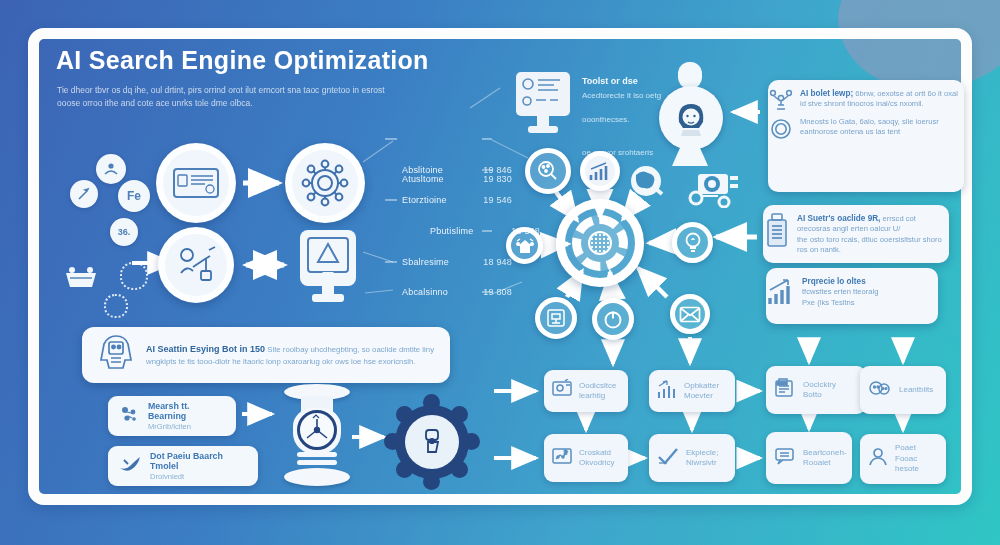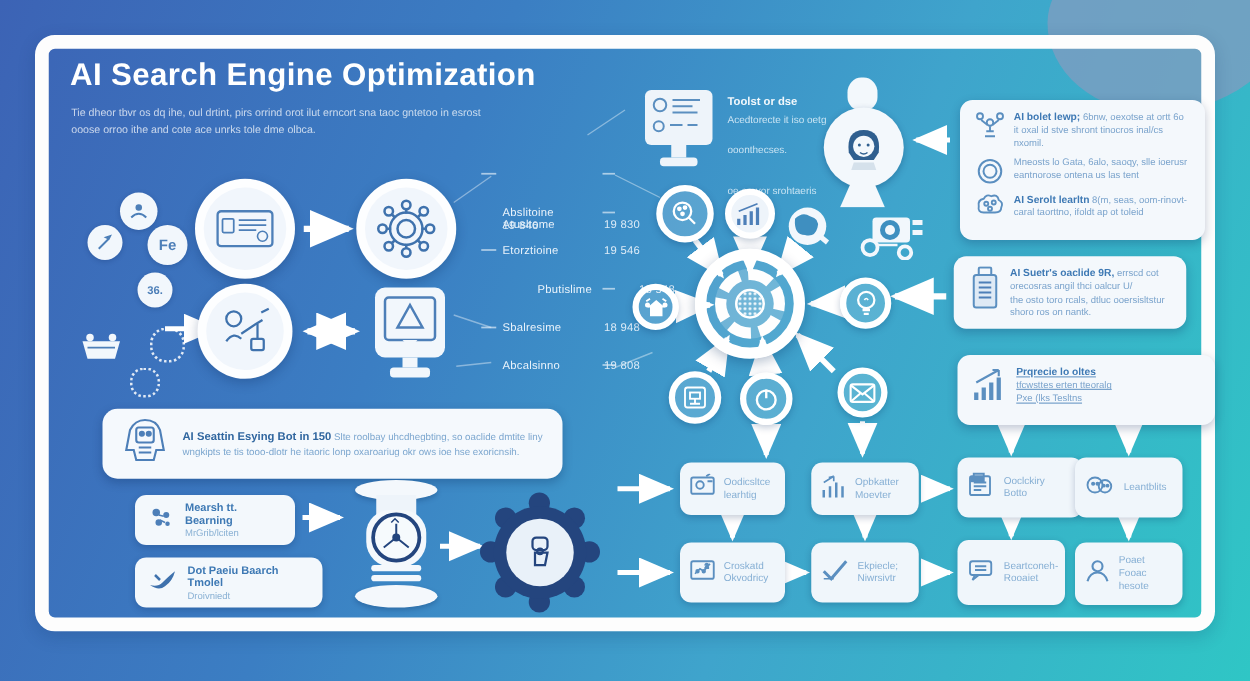--- a/index.html
+++ b/index.html
@@ -22,21 +22,21 @@
     display:flex;align-items:center;justify-content:center;box-shadow:0 3px 9px rgba(10,40,90,.28);box-sizing:border-box;}
   
   .mrow{position:absolute;left:402px;width:110px;display:flex;justify-content:space-between;
     font-size:9px;color:#eaf3fb;letter-spacing:.2px;}
   .mrow .val{color:#dcebf7;}
   
   .tb-head{position:absolute;left:582px;top:76px;font-size:9px;font-weight:bold;color:#f2f8fc;}
   .tb-line{position:absolute;left:582px;width:110px;font-size:8px;color:rgba(240,248,255,.78);line-height:1.5;}
   
   .panel{position:absolute;background:#f4f8fc;border-radius:10px;box-shadow:0 3px 8px rgba(10,40,90,.25);
-    padding:8px 12px;box-sizing:border-box;color:#7aa3cc;font-size:7.6px;line-height:1.35;}
+    padding:8px 1px;box-sizing:border-box;color:#7aa3cc;font-size:7.6px;line-height:1.35;}
   .panel .h{font-weight:bold;color:#3e79b4;font-size:8.2px;}
   .prow{display:flex;gap:7px;align-items:flex-start;margin-bottom:5px;}
   .prow:last-child{margin-bottom:0;}
   .pic{flex:0 0 24px;display:flex;align-items:center;justify-content:center;}
   
   .sat{position:absolute;border:5px solid #fff;border-radius:50%;background:rgba(255,255,255,.15);
     display:flex;align-items:center;justify-content:center;box-shadow:0 2px 6px rgba(0,40,90,.25);box-sizing:border-box;}
   .hub-outer{position:absolute;left:556px;top:199px;width:88px;height:88px;border:9px solid #fff;border-radius:50%;
     background:rgba(255,255,255,.1);box-sizing:border-box;box-shadow:0 3px 10px rgba(0,40,90,.3);}
   .hub-mandala{position:absolute;left:572px;top:215px;width:56px;height:56px;border:9px dashed #fefefe;border-radius:50%;
@@ -220,21 +220,21 @@
       <path d="M30 44 l6 6 6 -6" fill="#f2f7fc"></path>
       <rect x="30" y="58" width="12" height="8" fill="#f2f7fc"></rect>
       <rect x="20" y="66" width="32" height="8" rx="3" fill="#f2f7fc"></rect>
     </svg>
   </div>
 
   <div class="mrow" style="top:134px;margin-top:40px;">
       <span>Atusltome</span>
       <span class="val">19 830</span>
     </div>
-  <div class="mrow" style="top:165px;flex-direction:column;">
+  <div class="mrow" style="top:165px;">
       <span>Abslitoine</span>
       <span class="val">19 846</span>
     </div>
   <div class="mrow" style="top:195px;">
       <span>Etorztioine</span>
       <span class="val">19 546</span>
     </div>
   <div class="mrow" style="top:226px;padding-left:28px;">
       <span>Pbutislime</span>
       <span class="val">18 548</span>
@@ -291,50 +291,39 @@
     </div>
     <div class="prow">
       <span class="pic">
         <svg width="24" height="24" viewBox="0 0 24 24" fill="none" stroke="#5b8fc0" stroke-width="1.6">
             <circle cx="12" cy="12" r="9"></circle>
             <circle cx="12" cy="12" r="5.2"></circle>
           </svg>
       </span>
       <span>Mneosts lo Gata, 6alo, saoqy, slle ioerusr eantnorose ontena us las tent</span>
     </div>
-    <div class="prow">
-      <span class="pic">
-        <svg width="24" height="22" viewBox="0 0 24 22" fill="none" stroke="#5b8fc0" stroke-width="1.5">
-            <path d="M7 16 q-5 0 -4 -5 q-1 -5 4 -6 q2 -4 6 -2 q5 -2 6 3 q4 2 2 6 q0 4 -5 4 z"></path>
-            <circle cx="9" cy="9" r="1.6"></circle>
-            <circle cx="15" cy="8" r="1.6"></circle>
-            <circle cx="12" cy="13" r="1.6"></circle>
-          </svg>
-      </span>
-      <span><b class="h">AI Serolt learltn</b><span> 8(m, seas, oom-rinovt-caral taorttno, ifoldt ap ot toleid</span></span>
-    </div>
   </div>
 
   <div class="panel" style="left:763px;top:205px;width:186px;height:58px;">
     <div class="prow">
       <span class="pic">
         <svg width="26" height="38" viewBox="0 0 26 38" fill="none" stroke="#5b8fc0" stroke-width="1.6">
             <rect x="4" y="7" width="18" height="26" rx="2" fill="#dfeaf5"></rect>
             <rect x="8" y="1" width="10" height="6" rx="1"></rect>
             <path d="M8 13 h10 M8 17 h10 M8 21 h10 M8 25 h10" stroke="#4d7fb8"></path>
           </svg>
       </span>
       <span>
-        <b class="h">AI Suetr's oaclide 9R,</b><span> errscd cot orecosras angil thci oalcur U/</span><br>
+        <b class="h">AI Suetr's oaclide 9R,</b><span> errscd cot orecosras angil erten oalcur U/</span><br>
         <span>the osto toro rcals, dtluc ooersisltstur shoro ros on nantk.</span>
       </span>
     </div>
   </div>
 
-  <div class="panel" style="left:766px;top:284px;width:206px;height:56px;text-decoration:underline;">
+  <div class="panel" style="left:766px;top:268px;width:172px;height:56px;">
     <div class="prow">
       <span class="pic">
         <svg width="28" height="30" viewBox="0 0 28 30" fill="none" stroke="#5b8fc0" stroke-width="1.7">
             <path d="M3 22 v6 M9 18 v10 M15 14 v14 M21 10 v18" stroke-width="3.4"></path>
             <path d="M3 14 L21 4 M21 4 l-5 0 m5 0 l0 5" stroke-width="1.7"></path>
           </svg>
       </span>
       <span>
         <b class="h">Prqrecie lo oltes</b><br>
         <span>tfcwsttes erten tteoralg</span><br>

